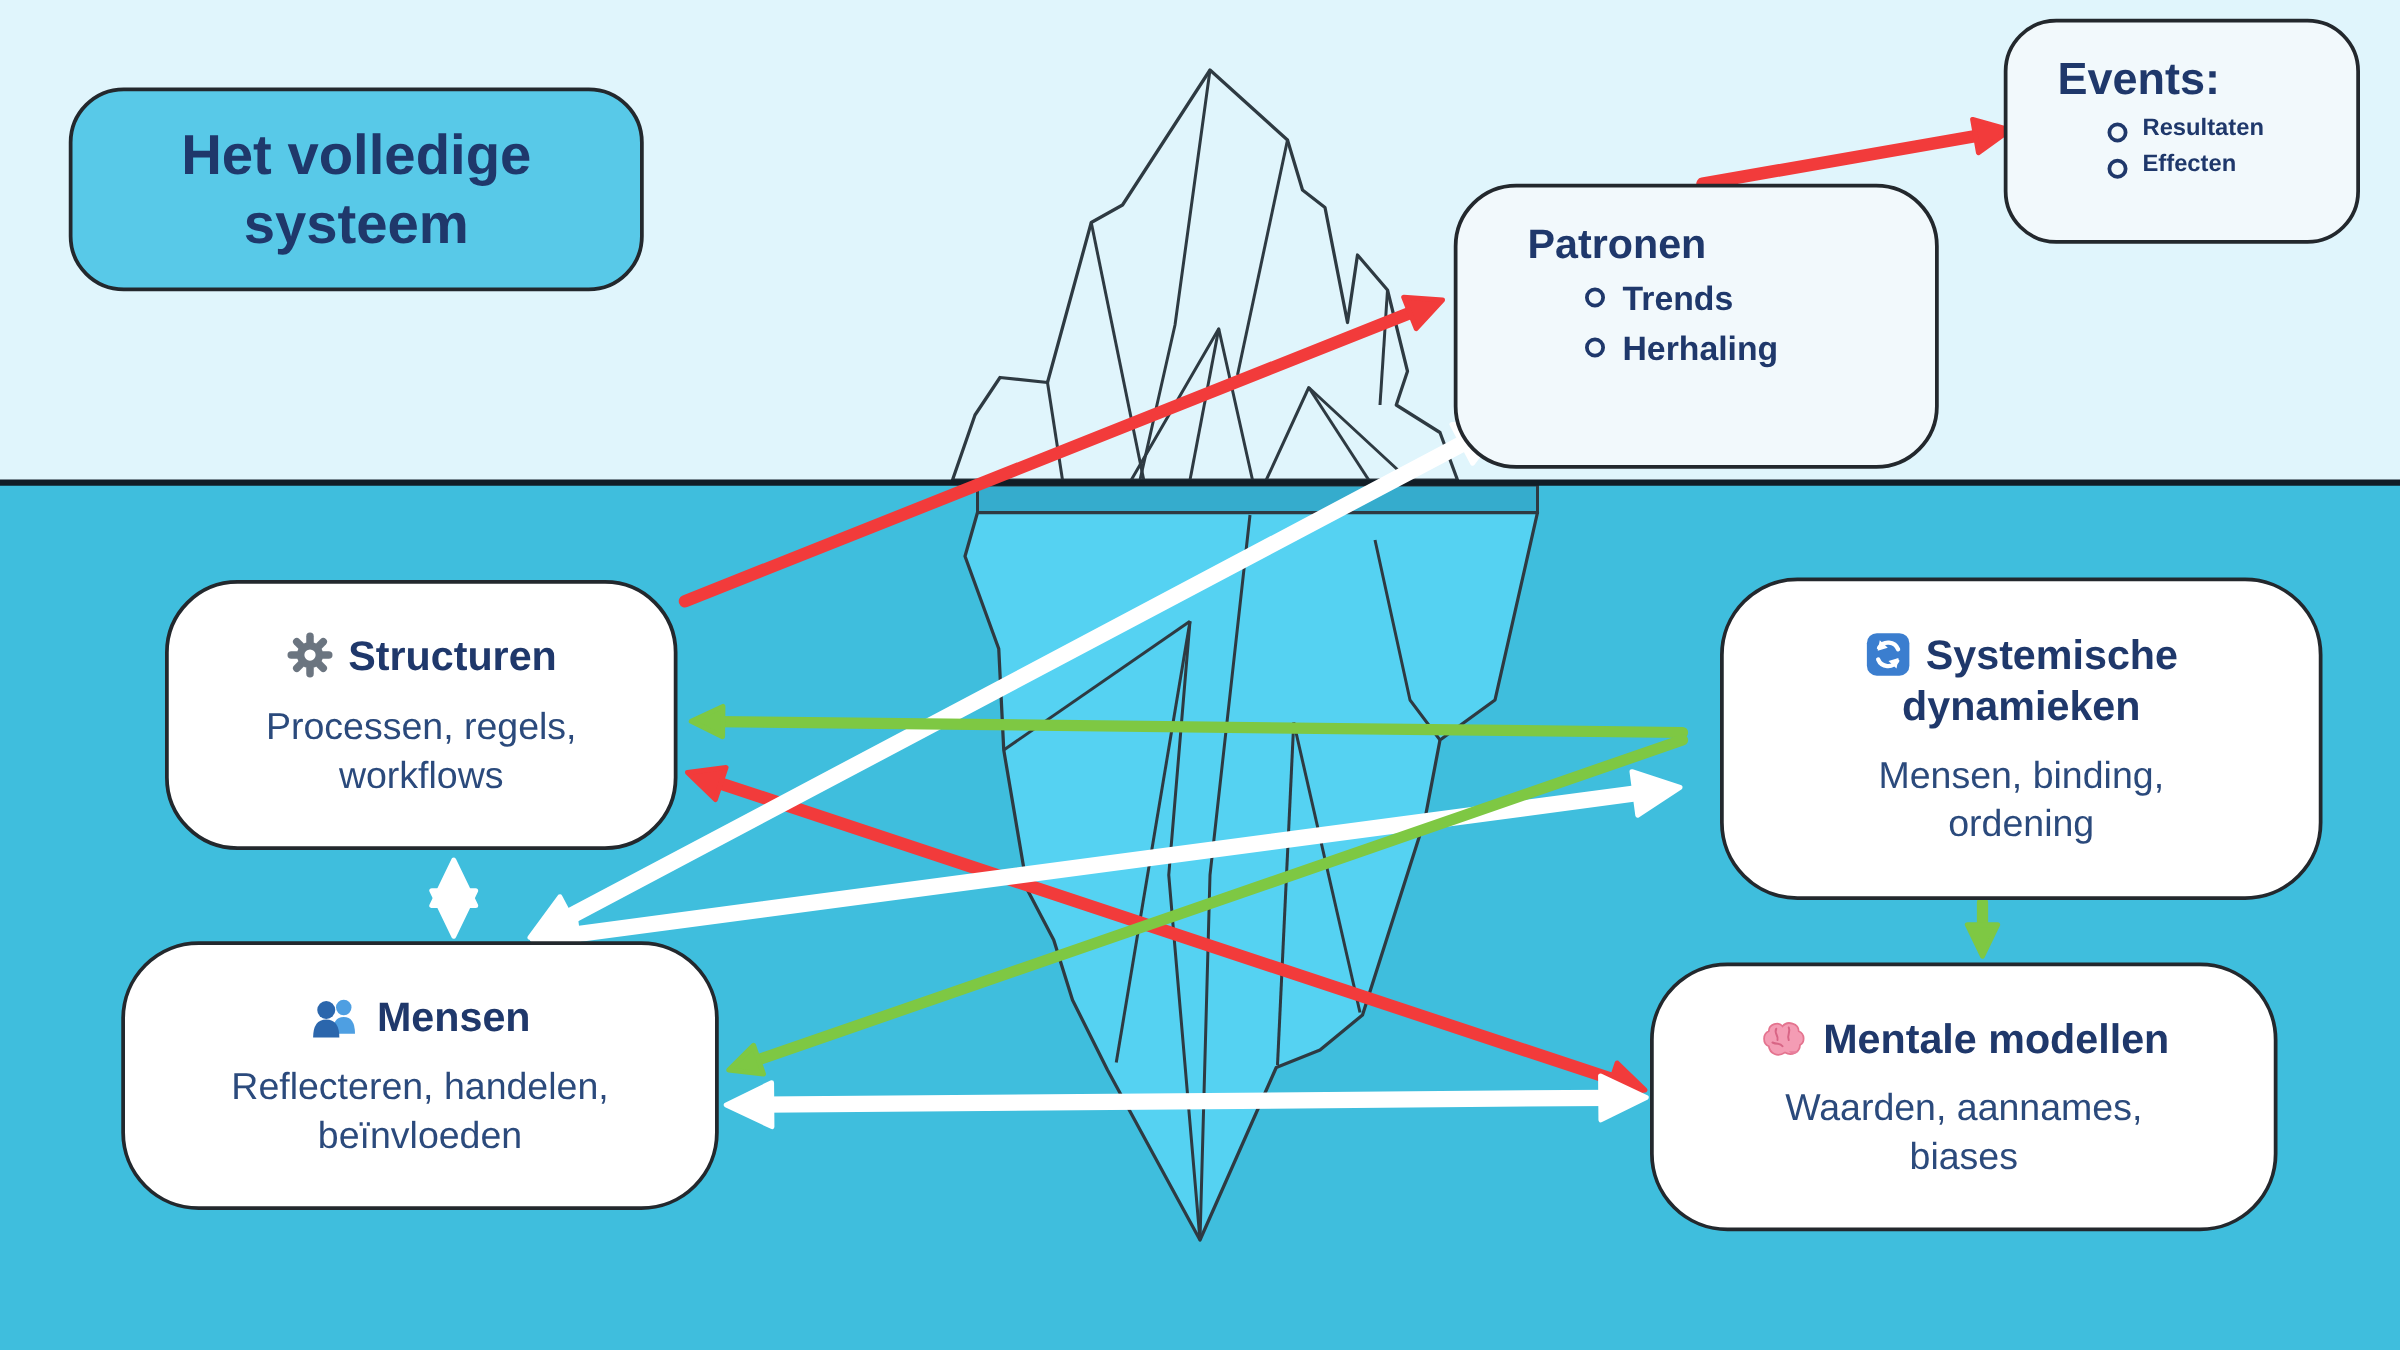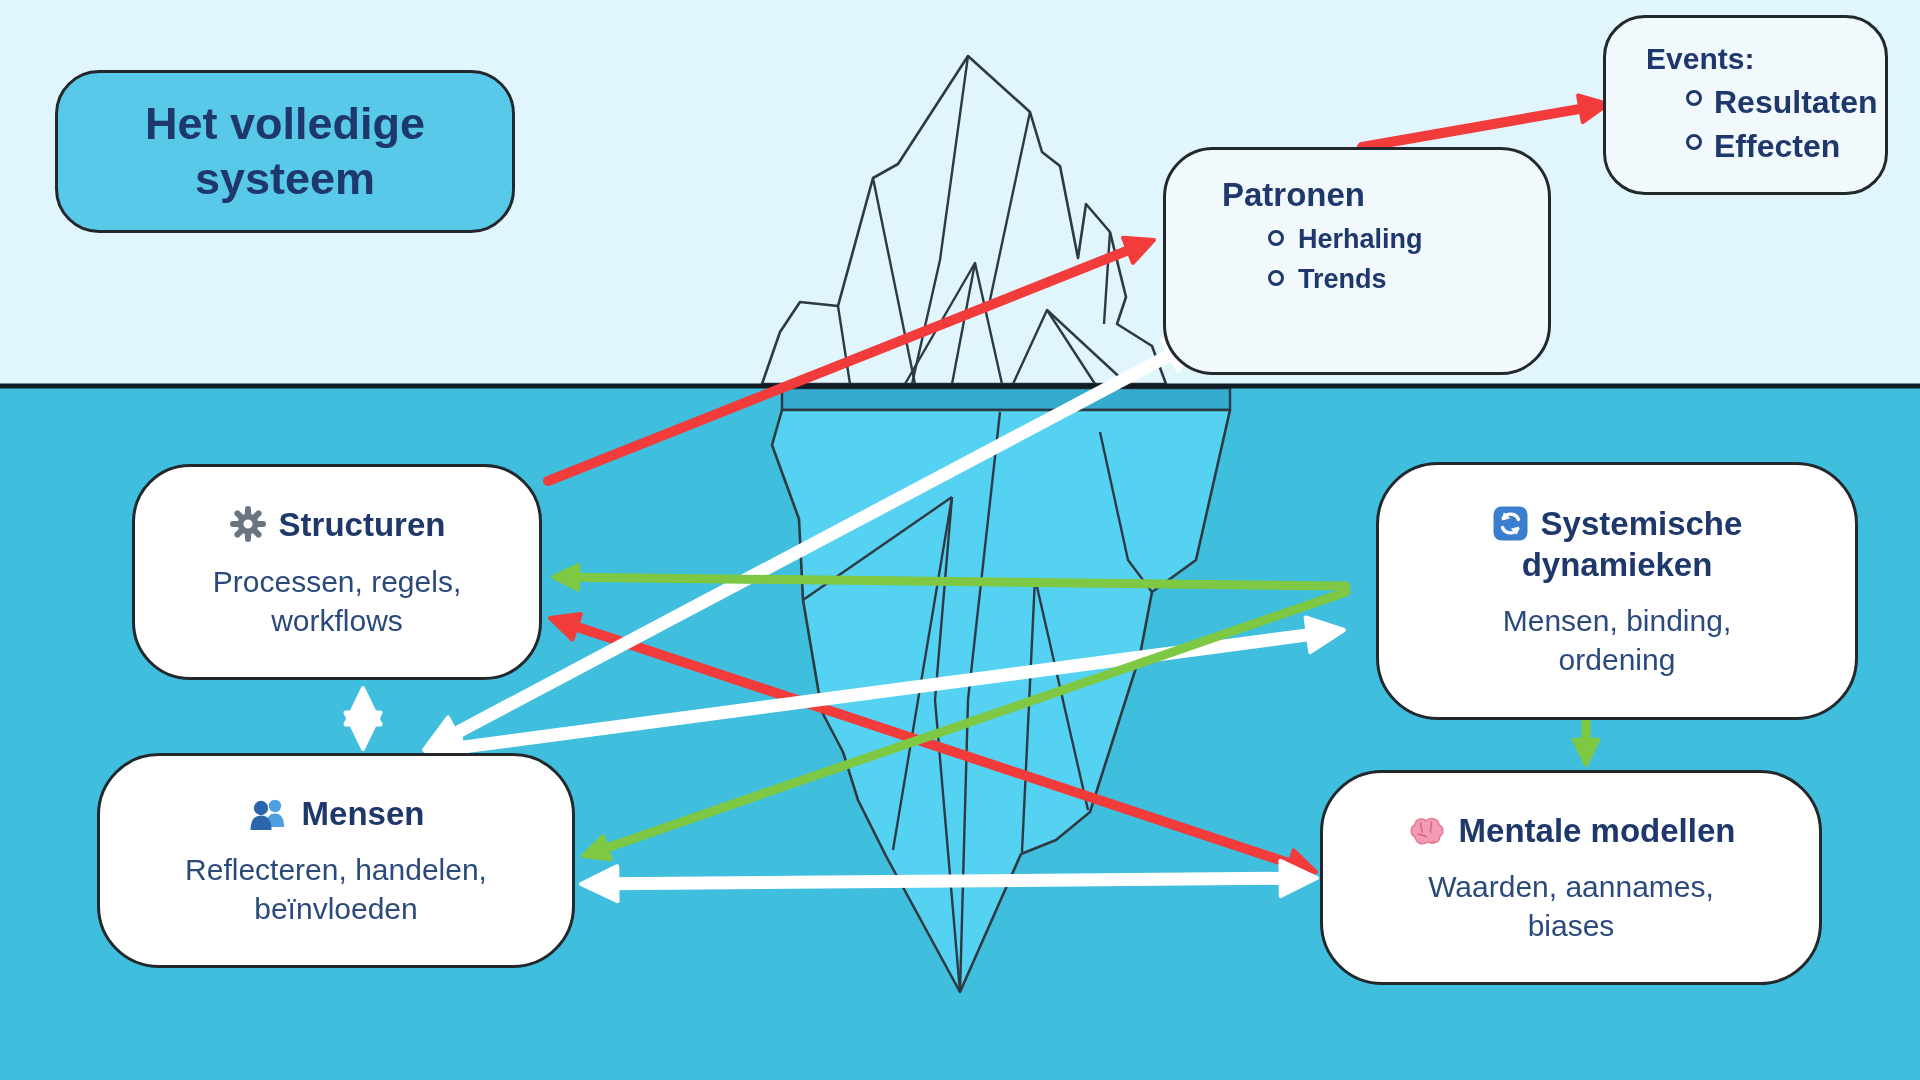--- a/index.html
+++ b/index.html
@@ -28,25 +28,25 @@
   .banner-text{width:380px;text-align:center;font-weight:bold;font-size:45px;line-height:1.22;color:var(--navy);}
 
   
   .card{position:absolute;background:var(--box_fill);border:3px solid var(--border);box-sizing:border-box;}
   .card-light{background:var(--box_fill_top);}
 
   
   .patronen{left:1163px;top:147px;width:388px;height:228px;border-radius:50px;padding:26px 0 0 56px;}
   .events{left:1603px;top:15px;width:285px;height:180px;border-radius:42px;padding:24px 0 0 40px;}
   .card-title{font-size:33px;font-weight:bold;color:var(--navy);}
-  .events .card-title{font-size:30px;}
+  .events .card-title{font-size:36px;}
   .bullets{list-style:none;margin:10px 0 0 0;padding:0 0 0 46px;}
   .events .bullets{padding-left:40px;margin-top:8px;}
   .bullets li{position:relative;font-size:27px;font-weight:bold;color:var(--navy);margin-top:9px;padding-left:30px;}
-  .events .bullets li{font-size:32px;margin-top:7px;padding-left:28px;}
+  .events .bullets li{font-size:19px;margin-top:7px;padding-left:28px;}
   .bullets li::before{content:"";position:absolute;left:0;top:6px;width:10px;height:10px;border:3.5px solid var(--navy);border-radius:50%;}
 
   
   .node{display:flex;flex-direction:column;align-items:center;justify-content:center;text-align:center;border-radius:58px;}
   .structuren{left:132px;top:464px;width:410px;height:216px;}
   .mensen{left:97px;top:753px;width:478px;height:215px;border-radius:62px;}
   .systemisch{left:1376px;top:462px;width:482px;height:258px;border-radius:62px;}
   .mentale{left:1320px;top:770px;width:502px;height:215px;border-radius:62px;}
   .node-title{font-size:33px;font-weight:bold;color:var(--navy);line-height:1.25;}
   .systemisch .node-title{max-width:310px;}
@@ -147,22 +147,22 @@
       </g>
   </svg>
 
   <div class="banner">
     <div class="banner-text">Het volledige systeem</div>
   </div>
 
   <div class="card card-light patronen">
     <div class="card-title">Patronen</div>
     <ul class="bullets">
+      <li><span>Trends</span></li>
       <li><span>Herhaling</span></li>
-      <li><span>Trends</span></li>
     </ul>
   </div>
 
   <div class="card card-light events">
     <div class="card-title">Events:</div>
     <ul class="bullets">
       <li><span>Resultaten</span></li>
       <li><span>Effecten</span></li>
     </ul>
   </div>

